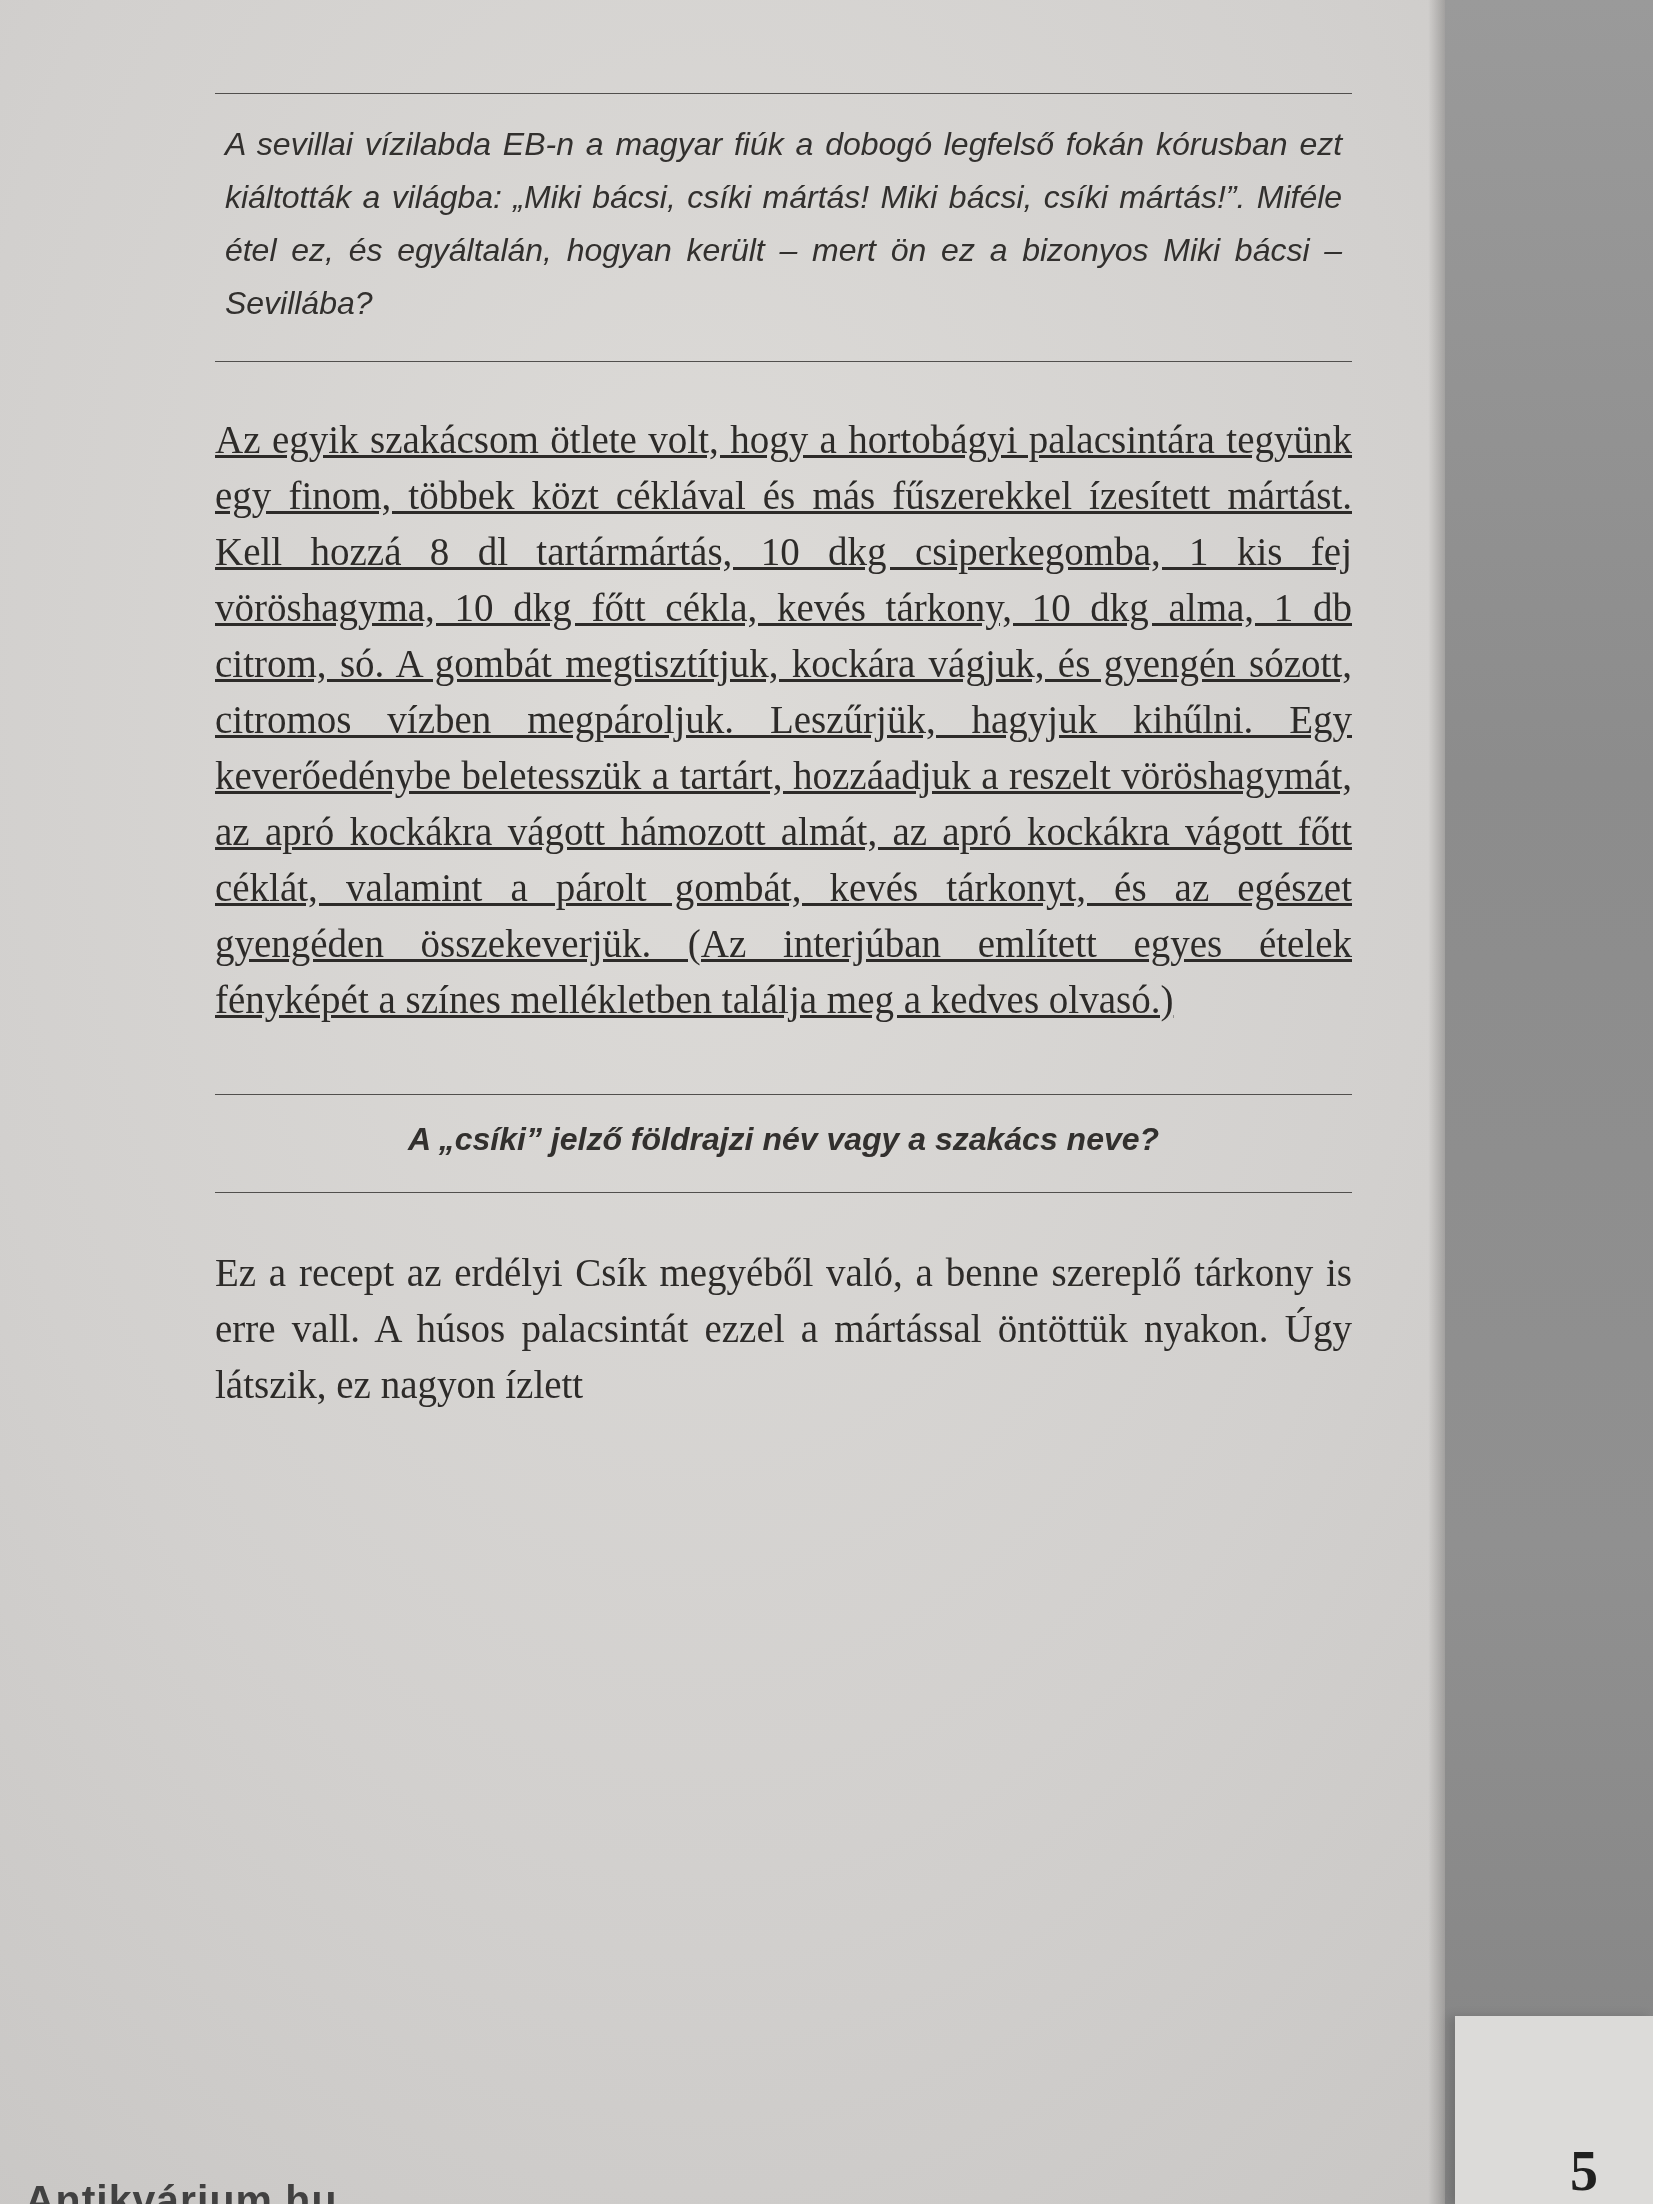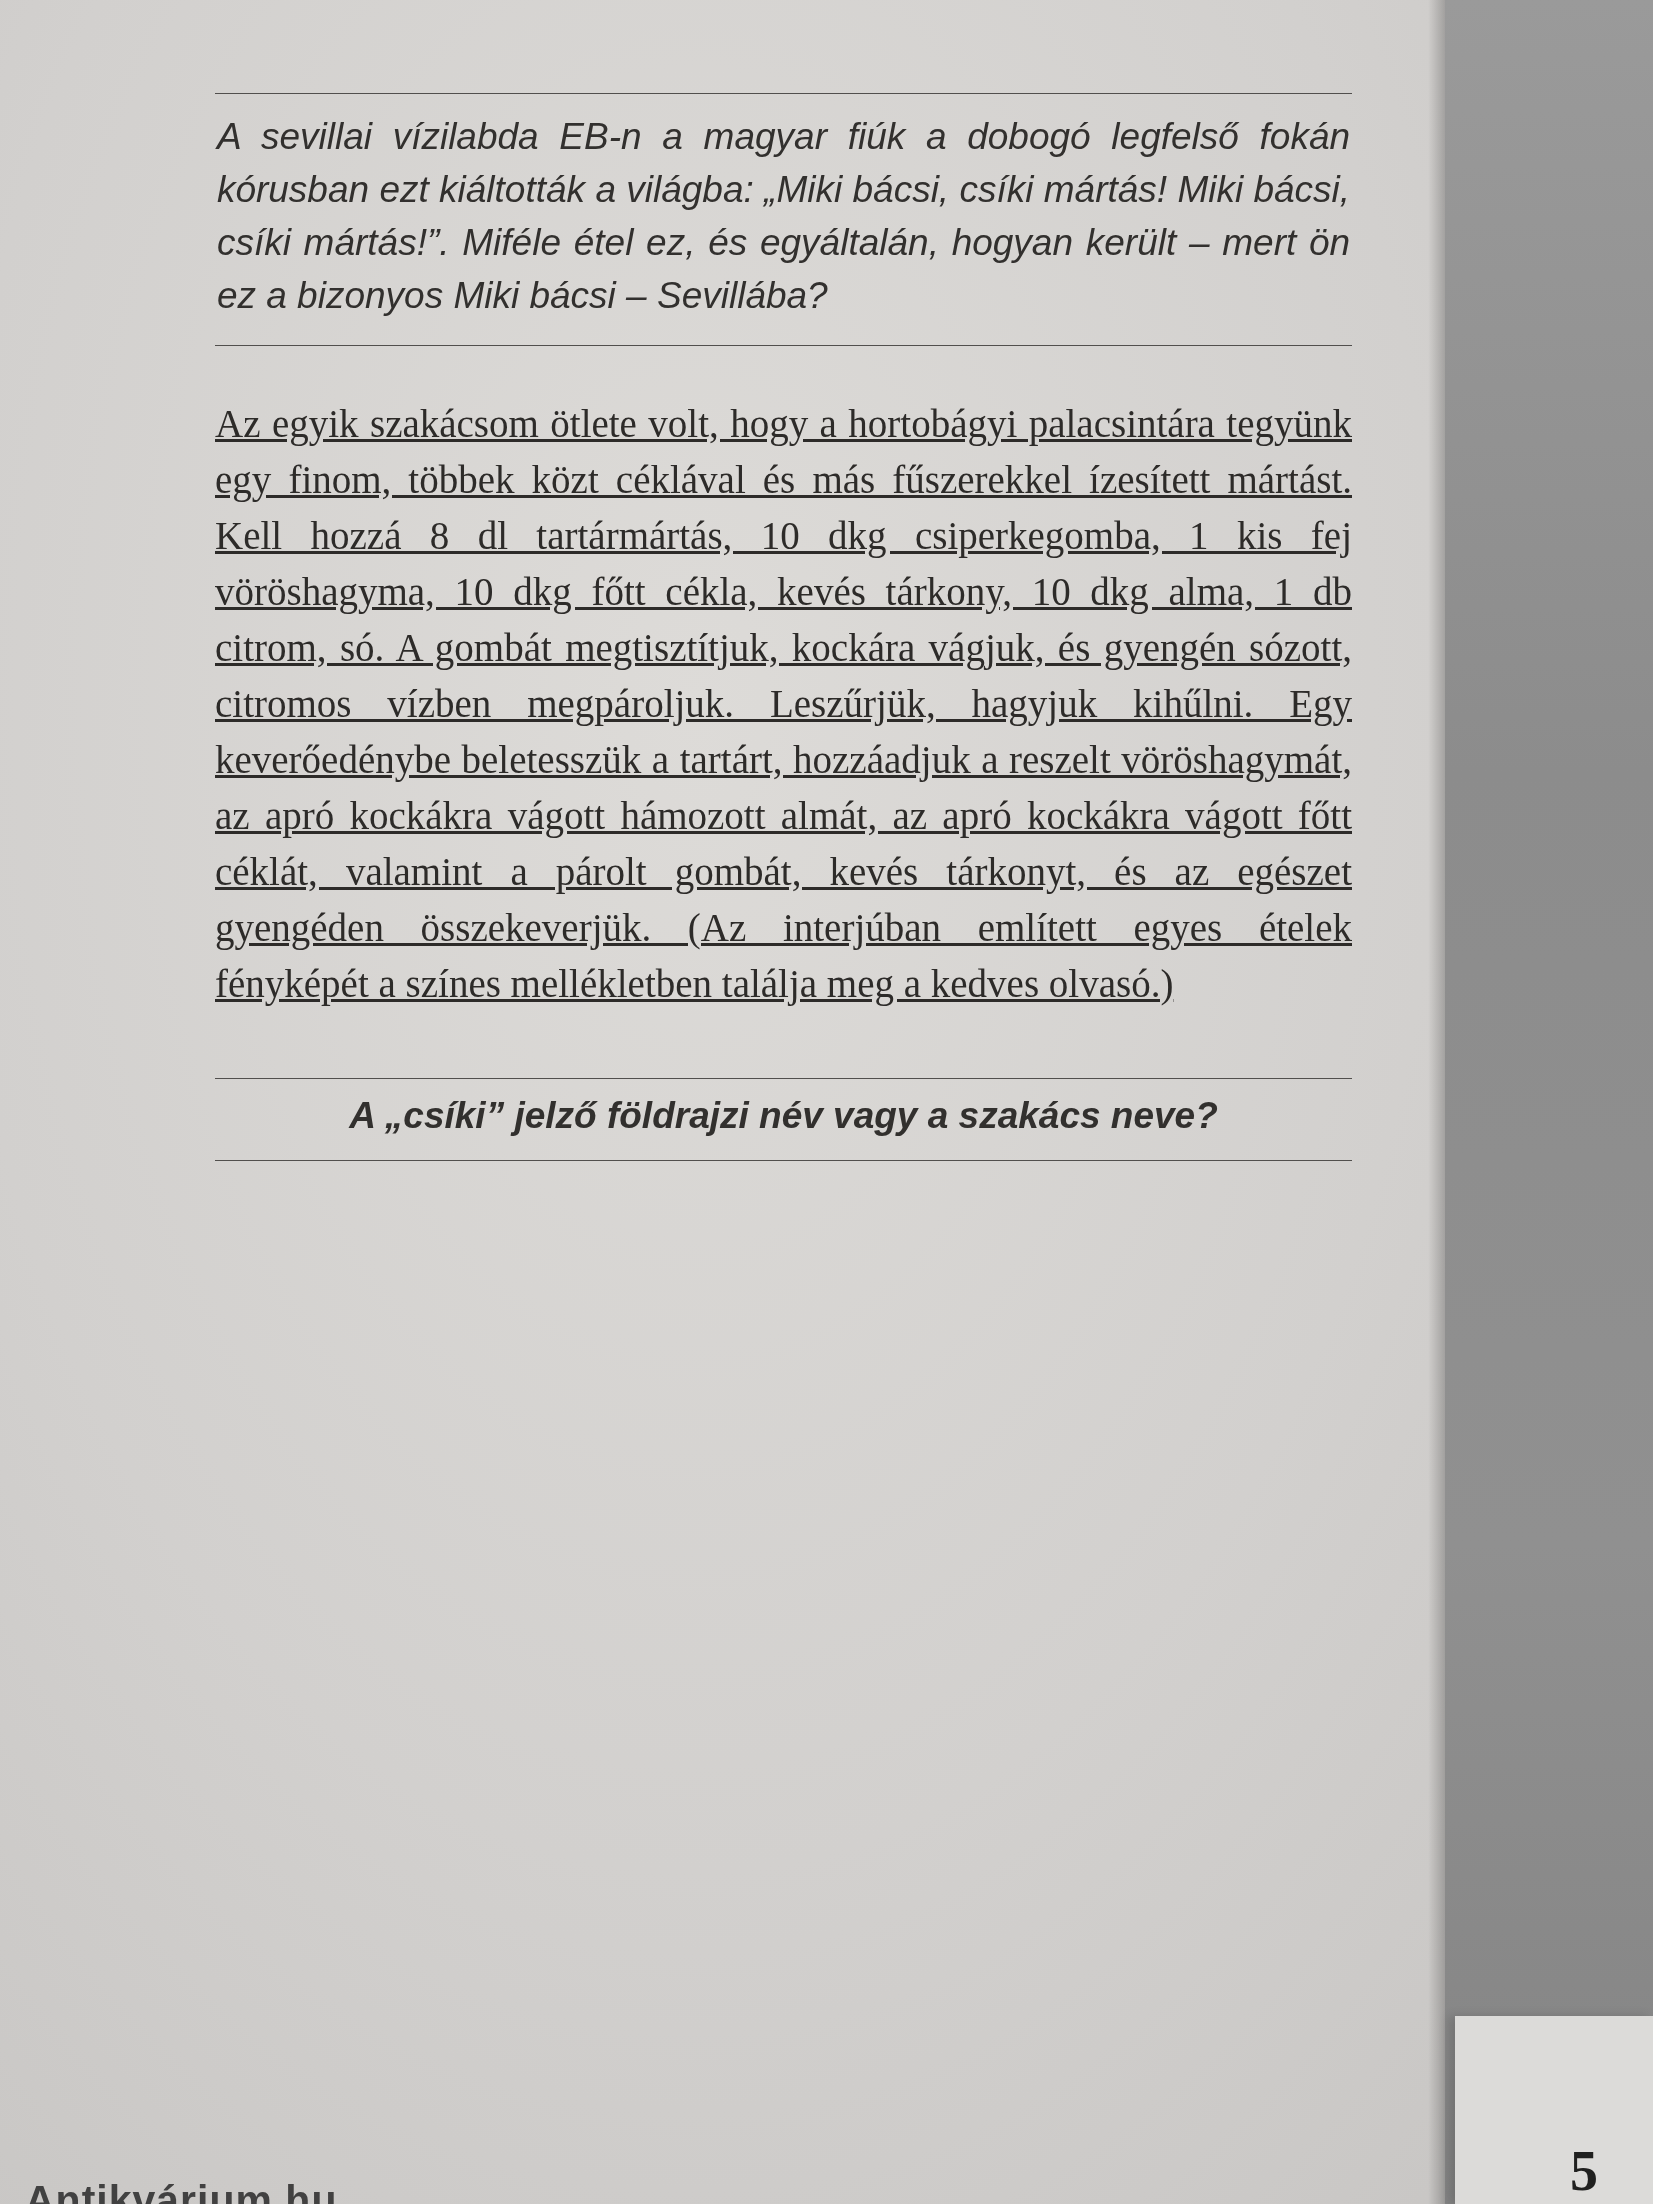--- a/index.html
+++ b/index.html
@@ -79,24 +79,24 @@
     border-bottom: 1.9px solid #514f4d;
     padding: 15.5px 1.9px 23px 1.9px;
   }
   .q-block.first {
     margin-top: 93px;
   }
   .q-block.second {
     margin-top: 66px;
   }
   .q-text {
-    margin: 0;
+    margin: 8px;
     font-family: "Liberation Sans", "DejaVu Sans", sans-serif;
     font-style: italic;
-    font-size: 37px;
+    font-size: 32px;
     line-height: 53px;
     color: #32302e;
     text-align: justify;
   }
   .q-block.second .q-text {
     text-align: center;
     line-height: 43px;
     font-weight: bold;
   }
 
@@ -142,19 +142,20 @@
     <div class="q-block first">
       <p class="q-text">A sevillai vízilabda EB-n a magyar fiúk a dobogó legfelső fokán kórusban ezt kiáltották a világba: „Miki bácsi, csíki mártás! Miki bácsi, csíki mártás!”. Miféle étel ez, és egyáltalán, hogyan került – mert ön ez a bizonyos Miki bácsi – Sevillába?</p>
     </div>
 
     <p class="body-par p1">Az egyik szakácsom ötlete volt, hogy a hortobágyi palacsintára tegyünk egy finom, többek közt céklával és más fűszerekkel ízesített mártást. Kell hozzá 8 dl tartármártás, 10 dkg csiperkegomba, 1 kis fej vöröshagyma, 10 dkg főtt cékla, kevés tárkony, 10 dkg alma, 1 db citrom, só. A gombát megtisztítjuk, kockára vágjuk, és gyengén sózott, citromos vízben megpároljuk. Leszűrjük, hagyjuk kihűlni. Egy keverőedénybe beletesszük a tartárt, hozzáadjuk a reszelt vöröshagymát, az apró kockákra vágott hámozott almát, az apró kockákra vágott főtt céklát, valamint a párolt gombát, kevés tárkonyt, és az egészet gyengéden összekeverjük. (Az interjúban említett egyes ételek fényképét a színes mellékletben találja meg a kedves olvasó.)</p>
 
     <div class="q-block second">
       <p class="q-text">A „csíki” jelző földrajzi név vagy a szakács neve?</p>
     </div>
 
+    <p class="body-par p2">Ez a recept az erdélyi Csík megyéből való, a benne szereplő tárkony is erre vall. A húsos palacsintát ezzel a mártással öntöttük nyakon. Úgy látszik, ez nagyon ízlett</p>
 
   </div>
 
   <div class="watermark">Antikvárium.hu</div>
 
 </div>
 
 
 </body></html>

